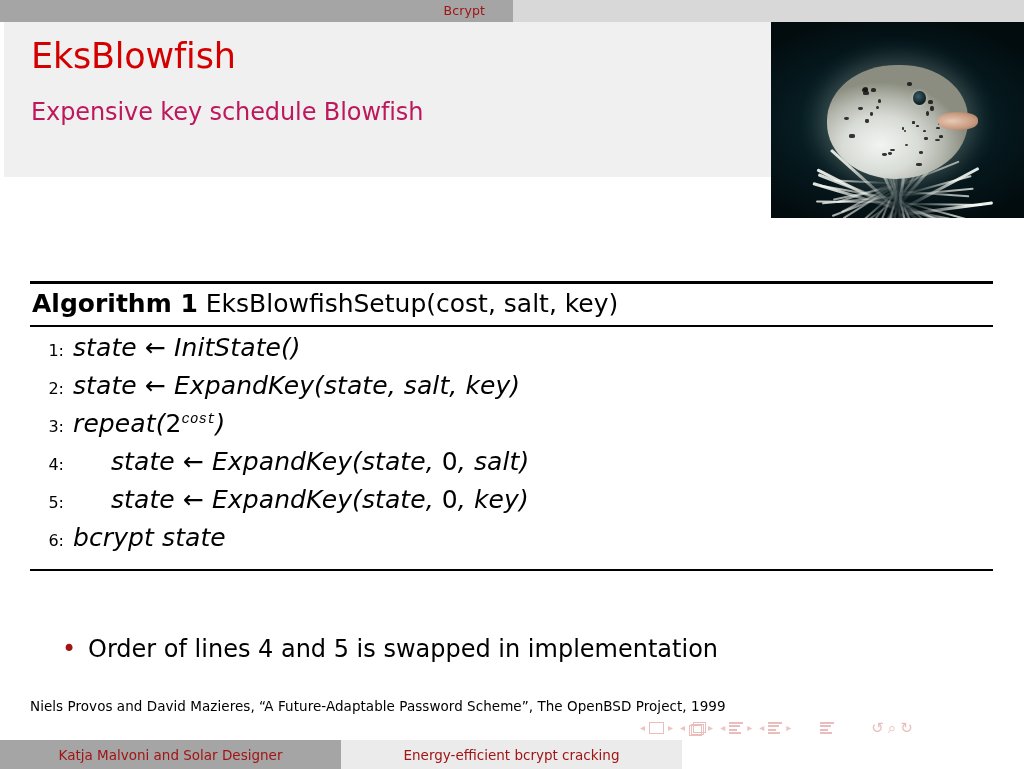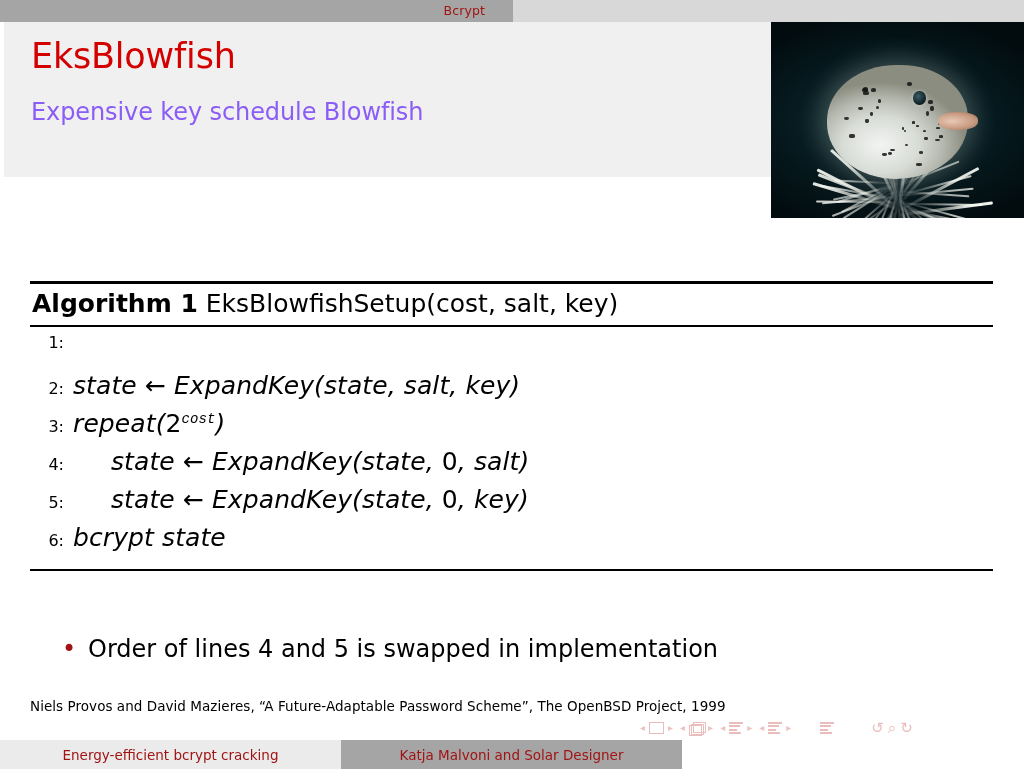--- a/index.html
+++ b/index.html
@@ -57,21 +57,21 @@
     left: 27px; top: 17px;
     color: #d40000;
     font-size: 35px;
     line-height: 1;
     letter-spacing: -0.2px;
     white-space: nowrap;
   }
   #frame-subtitle {
     position: absolute;
     left: 27px; top: 78px;
-    color: #8b5cf6;
+    color: #be185d;
     font-size: 24px;
     line-height: 1;
     letter-spacing: -0.1px;
     white-space: nowrap;
   }
 
   
   #fish-photo {
     position: absolute;
     left: 771px; top: 22px;
@@ -413,20 +413,21 @@
 <div id="algorithm">
   <div class="rule-thick"></div>
   <div id="algo-head">
     <span class="kw">Algorithm 1</span>
     <span>EksBlowfishSetup(cost, salt, key)</span>
   </div>
   <div class="rule-mid"></div>
   <div id="algo-body">
       <div class="algo-line">
         <span class="algo-num">1:</span>
+        <span class="algo-code">state ← InitState()</span>
       </div>
       <div class="algo-line">
         <span class="algo-num">2:</span>
         <span class="algo-code">state ← ExpandKey(state, salt, key)</span>
       </div>
       <div class="algo-line">
         <span class="algo-num">3:</span>
         <span class="algo-code">repeat(<span class="up">2</span><sup>cost</sup>)</span>
       </div>
       <div class="algo-line">
@@ -498,15 +499,15 @@
       </span>
   </div>
   <div class="grp" style="margin-left:26px">
     <span class="sym-round">↺</span>
     <span class="sym-round">⌕</span>
     <span class="sym-round">↻</span>
   </div>
 </div>
 
 <div id="footer">
+  <div class="foot-seg" id="foot-author">Katja Malvoni and Solar Designer</div>
   <div class="foot-seg" id="foot-title">Energy-efficient bcrypt cracking</div>
-  <div class="foot-seg" id="foot-author">Katja Malvoni and Solar Designer</div>
 </div>
 
 </body></html>

